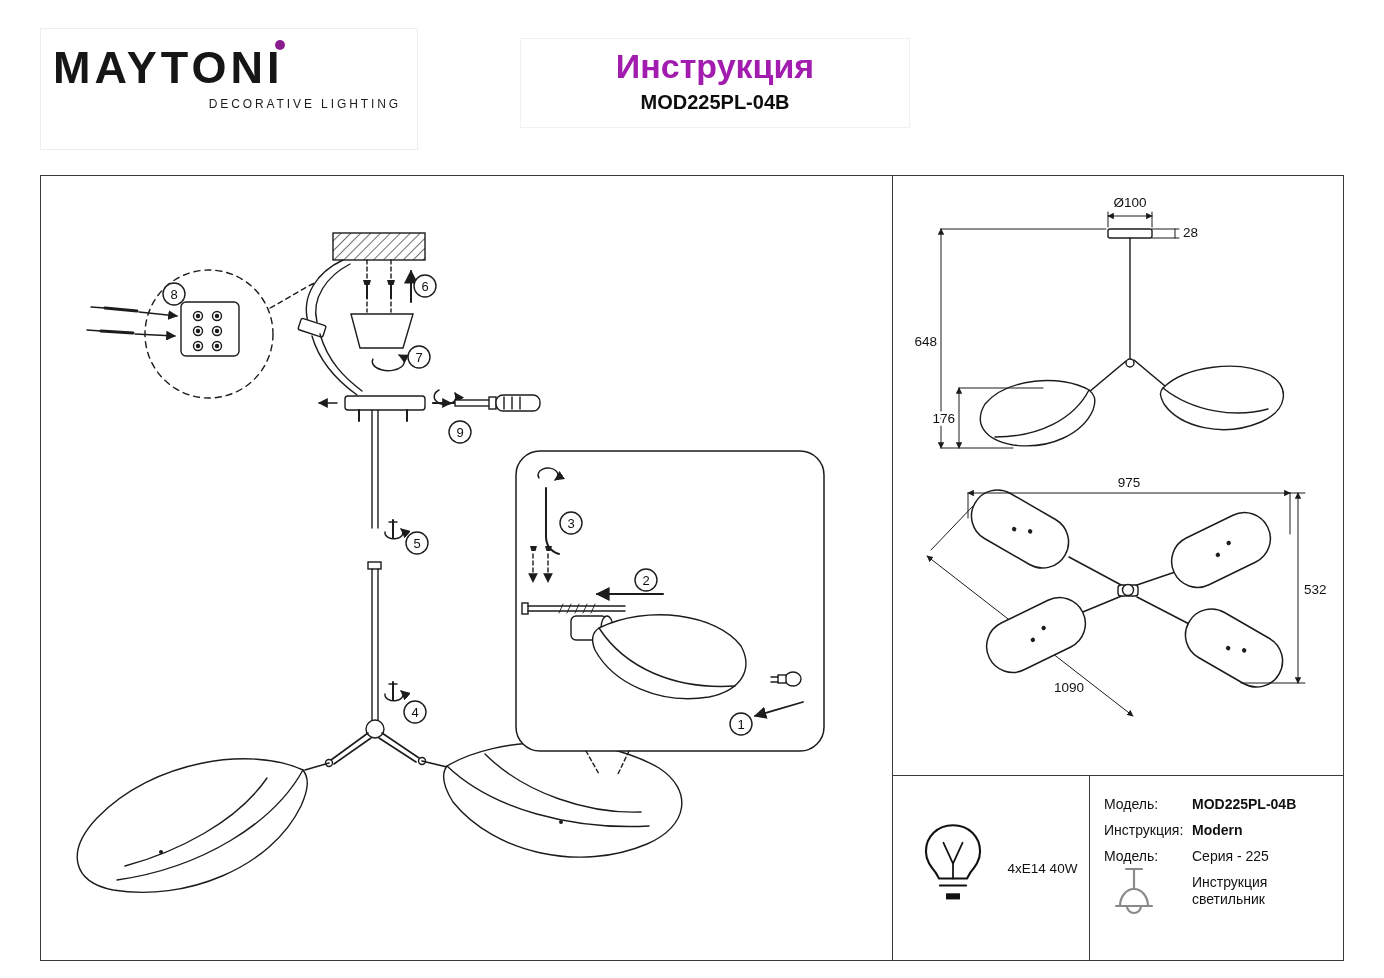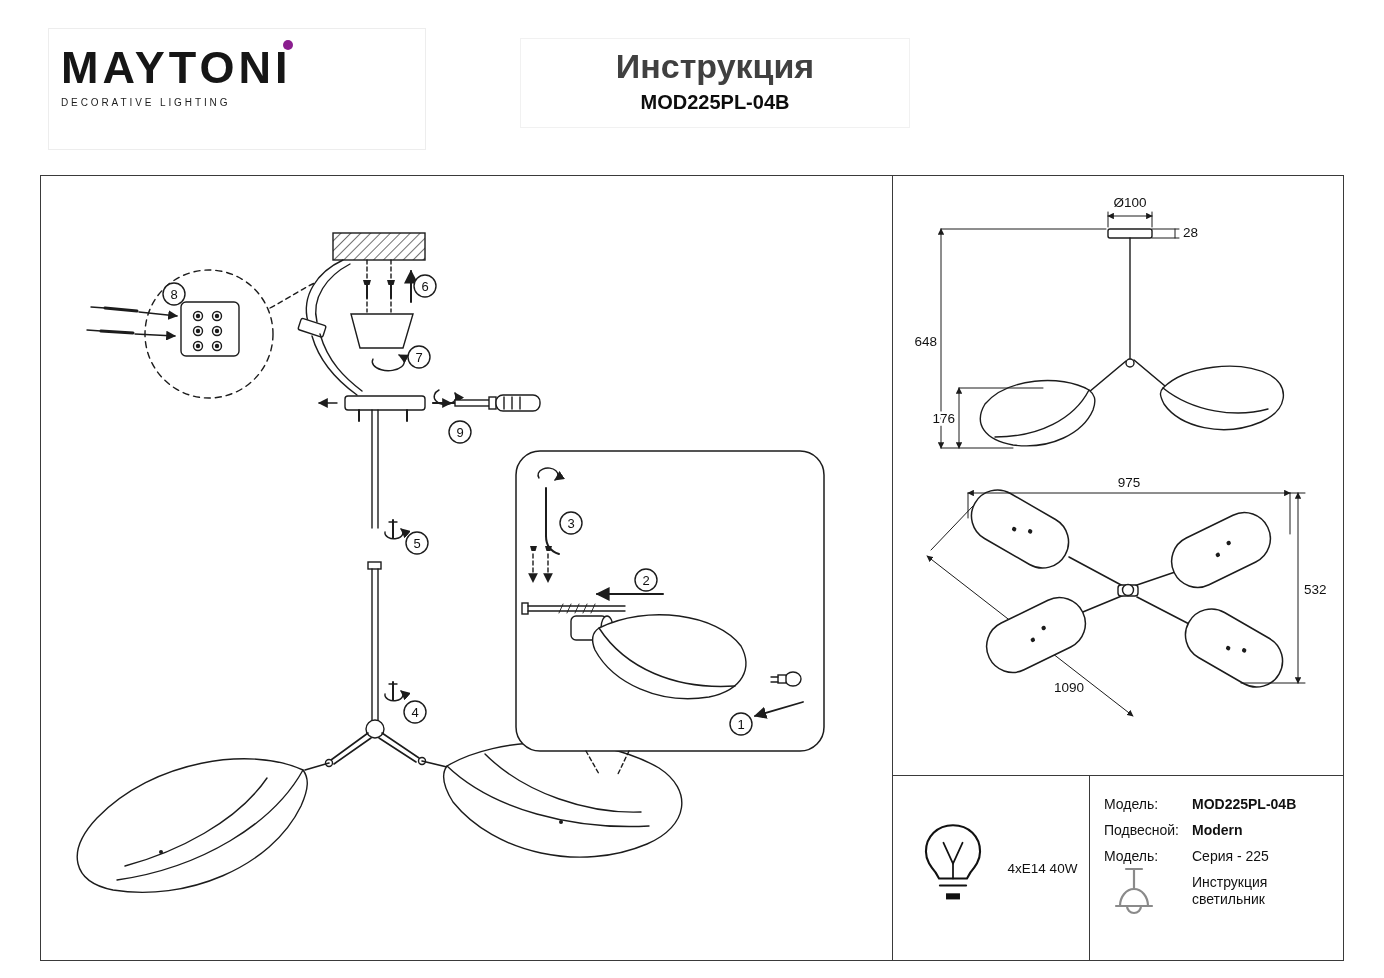--- a/index.html
+++ b/index.html
@@ -1,30 +1,30 @@
 <!DOCTYPE html>
 <html><head>
 <meta charset="utf-8">
 <style>
   * { margin:0; padding:0; box-sizing:border-box; }
   html,body { width:1384px; height:978px; background:#fff; }
   body { font-family:"Liberation Sans","DejaVu Sans",sans-serif; color:#111; position:relative; overflow:hidden; }
 
-  .logo-block { position:absolute; left:48px; top:28px; width:378px; height:122px;
+  .logo-block { position:absolute; left:40px; top:28px; width:378px; height:122px;
                 border:1px solid #ededed; padding:16px 12px 0 12px; background:#fff; }
   .logo-text { position:relative; display:inline-block; font-size:45px; font-weight:800;
                letter-spacing:4px; line-height:1; color:#161616; }
   .logo-dot  { position:absolute; top:-5px; right:-1px; width:10px; height:10px;
                border-radius:50%; background:#8B1E8F; }
-  .logo-tagline { margin-top:7px; font-size:10px; letter-spacing:2.9px; color:#1d1d1d;
-                  padding-right:4px; font-weight:500; }
+  .logo-tagline { margin-top:7px; font-size:12px; letter-spacing:2.9px; color:#1d1d1d;
+                  text-align:right; padding-right:4px; font-weight:500; }
 
   .title-block { position:absolute; left:520px; top:38px; width:390px; height:90px;
                  border:1px solid #f1f1f1; text-align:center; padding-top:8px; background:#fff; }
-  .title    { font-size:34px; font-weight:700; color:#404040; }
+  .title    { font-size:34px; font-weight:700; color:#a21caf; }
   .subtitle { font-size:20px; font-weight:700; margin-top:5px; color:#0d0d0d; }
 
   .frame { position:absolute; left:40px; top:175px; width:1304px; height:786px;
            border:1.5px solid #3a3a3a; display:flex; background:#fff; }
   .assembly-area { position:relative; width:851px; height:100%; }
   .assembly-area svg { display:block; }
   .right-panel { position:relative; flex:1; border-left:1.5px solid #3a3a3a;
                  display:flex; flex-direction:column; }
   .dims-area { position:relative; height:599px; }
   .specs { flex:1; border-top:1.5px solid #3a3a3a; display:flex; }
@@ -368,21 +368,21 @@
           </svg>
           <div class="bulb-label">4xE14 40W</div>
         </div>
 
         <div class="info-cell">
           <div class="spec-row">
             <span class="spec-label">Модель:</span>
             <span class="spec-value bold">MOD225PL-04B</span>
           </div>
           <div class="spec-row">
-            <span class="spec-label">Подвесной:</span>
+            <span class="spec-label">Инструкция:</span>
             <span class="spec-value bold">Modern</span>
           </div>
           <div class="spec-row">
             <span class="spec-label">Модель:</span>
             <span class="spec-value">Серия - 225</span>
           </div>
           <div class="spec-row">
             <span class="spec-label"></span>
             <span class="spec-value">Инструкция светильник</span>
           </div>

